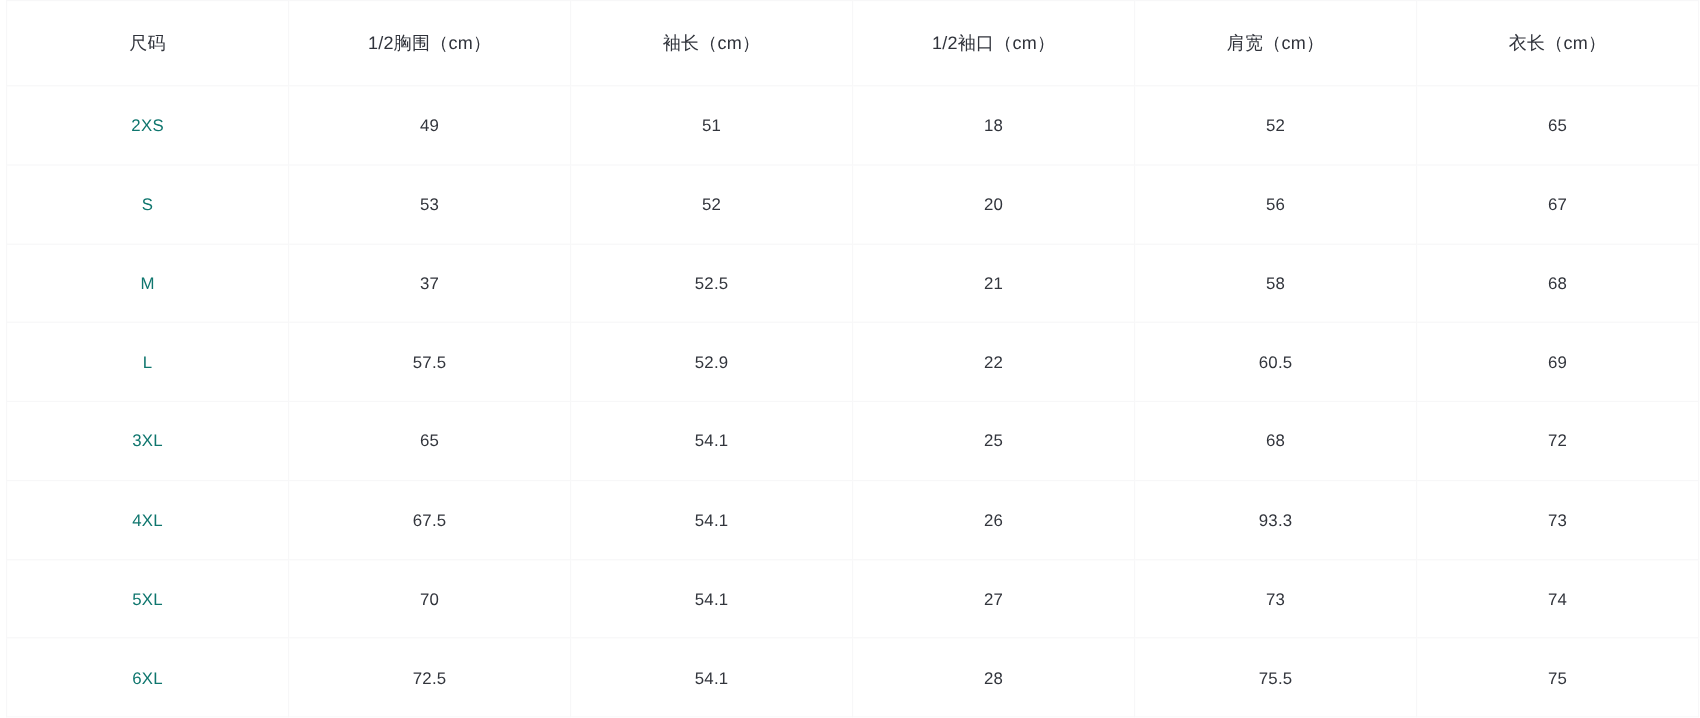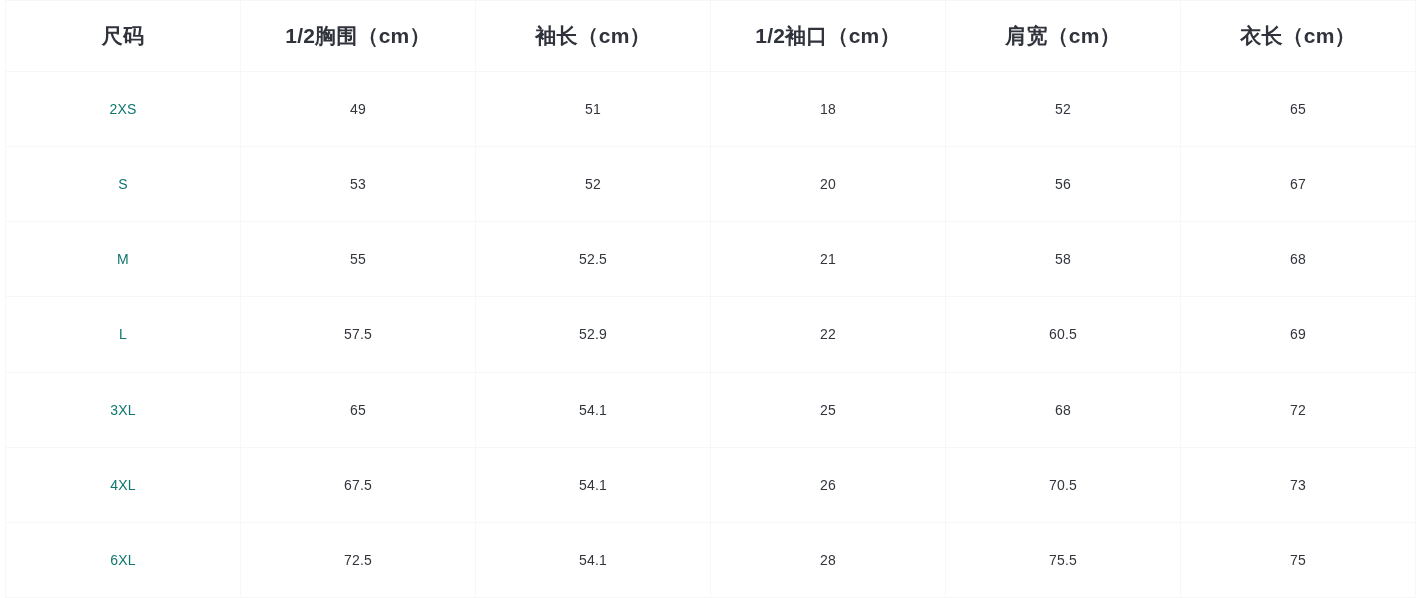--- a/index.html
+++ b/index.html
@@ -33,22 +33,22 @@
   table.size-table th,
   table.size-table td {
     border: 1px solid #f7f7f8;
     text-align: center;
     vertical-align: middle;
     padding: 0;
     background: #ffffff;
   }
   table.size-table thead th {
     height: 70px;
-    font-size: 21px;
-    font-weight: 700;
+    font-size: 15px;
+    font-weight: 400;
     color: #30333b;
     letter-spacing: 0.2px;
   }
   table.size-table tbody td {
     height: 48px;
     font-size: 14px;
     font-weight: 400;
     color: #32353c;
     letter-spacing: 0.2px;
   }
@@ -91,21 +91,21 @@
       <tr>
         <td class="size-cell">S</td>
         <td>53</td>
         <td>52</td>
         <td>20</td>
         <td>56</td>
         <td>67</td>
       </tr>
       <tr>
         <td class="size-cell">M</td>
-        <td>55</td>
+        <td>37</td>
         <td>52.5</td>
         <td>21</td>
         <td>58</td>
         <td>68</td>
       </tr>
       <tr>
         <td class="size-cell">L</td>
         <td>57.5</td>
         <td>52.9</td>
         <td>22</td>
@@ -118,22 +118,30 @@
         <td>54.1</td>
         <td>25</td>
         <td>68</td>
         <td>72</td>
       </tr>
       <tr>
         <td class="size-cell">4XL</td>
         <td>67.5</td>
         <td>54.1</td>
         <td>26</td>
-        <td>70.5</td>
+        <td>93.3</td>
         <td>73</td>
+      </tr>
+      <tr>
+        <td class="size-cell">5XL</td>
+        <td>70</td>
+        <td>54.1</td>
+        <td>27</td>
+        <td>73</td>
+        <td>74</td>
       </tr>
       <tr>
         <td class="size-cell">6XL</td>
         <td>72.5</td>
         <td>54.1</td>
         <td>28</td>
         <td>75.5</td>
         <td>75</td>
       </tr>
     </tbody>

